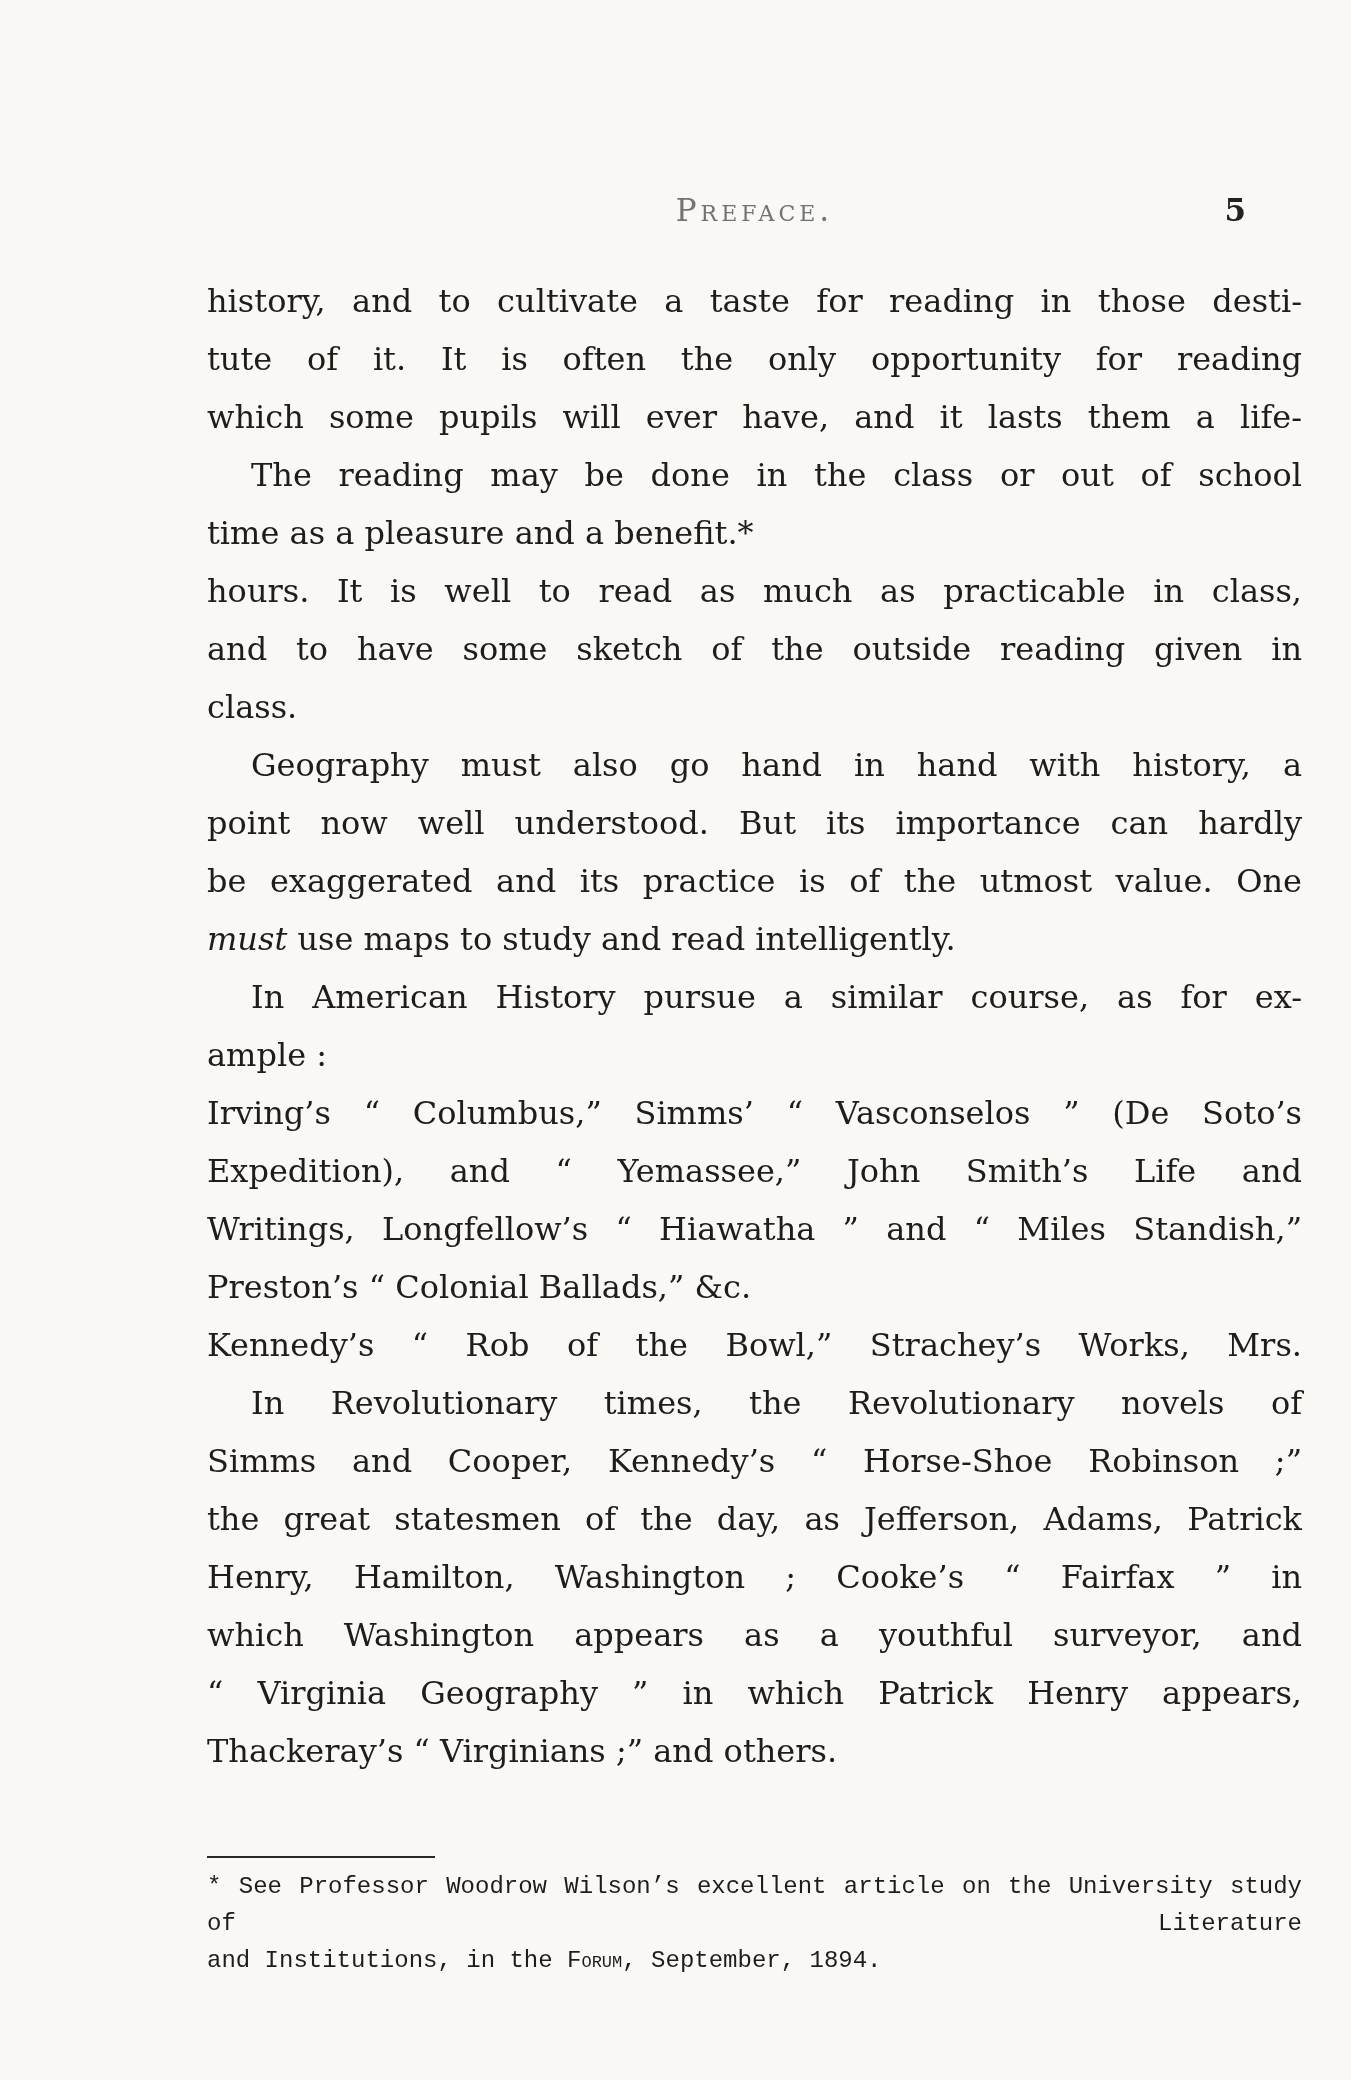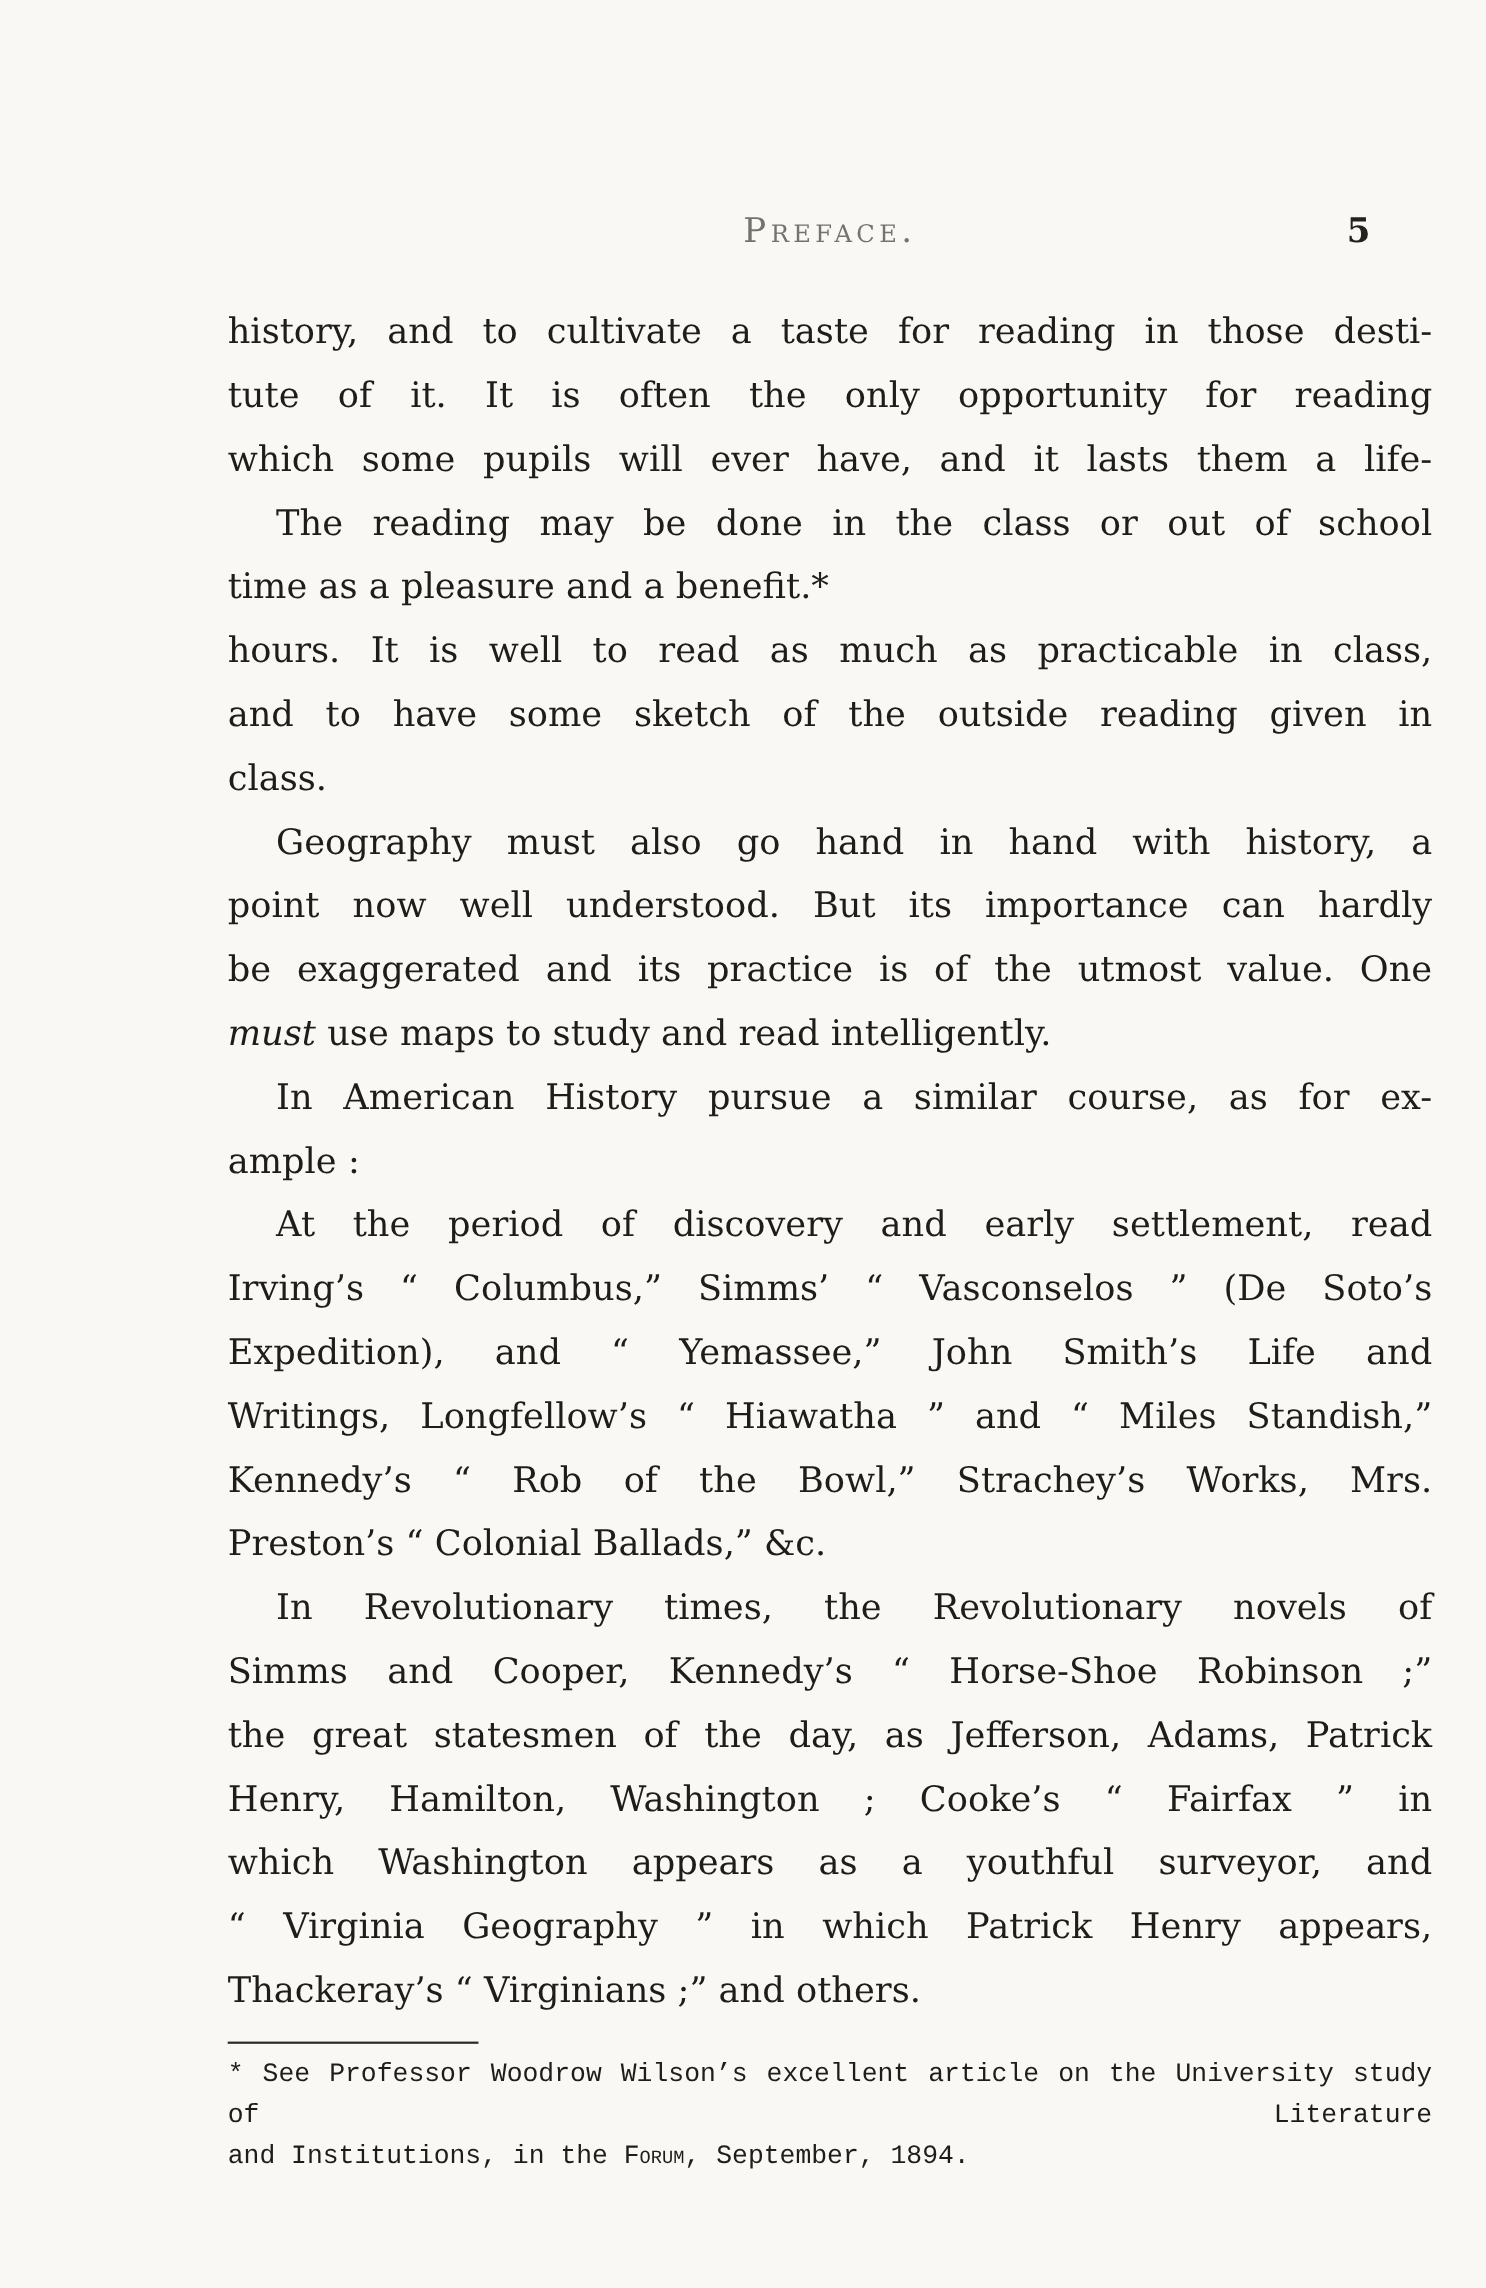--- a/index.html
+++ b/index.html
@@ -104,26 +104,25 @@
         <div class="line"><span>time as a pleasure and a benefit.*</span></div>
         <div class="line j"><span>hours.  It is well to read as much as practicable in class,</span></div>
         <div class="line j"><span>and to have some sketch of the outside reading given in</span></div>
         <div class="line"><span>class.</span></div>
         <div class="line j ind"><span>Geography must also go hand in hand with history, a</span></div>
         <div class="line j"><span>point now well understood.  But its importance can hardly</span></div>
         <div class="line j"><span>be exaggerated and its practice is of the utmost value.  One</span></div>
         <div class="line"><span class="it">must</span><span> use maps to study and read intelligently.</span></div>
         <div class="line j ind"><span>In American History pursue a similar course, as for ex-</span></div>
         <div class="line"><span>ample :</span></div>
-        <div class="line j ind"><span>At the period of discovery and early settlement, read</span></div>
         <div class="line j"><span>Irving’s “ Columbus,” Simms’ “ Vasconselos ” (De Soto’s</span></div>
         <div class="line j"><span>Expedition), and “ Yemassee,” John Smith’s Life and</span></div>
         <div class="line j"><span>Writings, Longfellow’s “ Hiawatha ” and “ Miles Standish,”</span></div>
+        <div class="line"><span>Preston’s “ Colonial Ballads,” &amp;c.</span></div>
         <div class="line j"><span>Kennedy’s “ Rob of the Bowl,” Strachey’s Works, Mrs.</span></div>
-        <div class="line"><span>Preston’s “ Colonial Ballads,” &amp;c.</span></div>
         <div class="line j ind"><span>In Revolutionary times, the Revolutionary novels of</span></div>
         <div class="line j"><span>Simms and Cooper, Kennedy’s “ Horse-Shoe Robinson ;”</span></div>
         <div class="line j"><span>the great statesmen of the day, as Jefferson, Adams, Patrick</span></div>
         <div class="line j"><span>Henry, Hamilton, Washington ;  Cooke’s “ Fairfax ” in</span></div>
         <div class="line j"><span>which Washington appears as a youthful surveyor, and</span></div>
         <div class="line j"><span>“ Virginia Geography ” in which Patrick Henry appears,</span></div>
         <div class="line"><span>Thackeray’s “ Virginians ;” and others.</span></div>
       </div>
 
     <div class="footnote">

